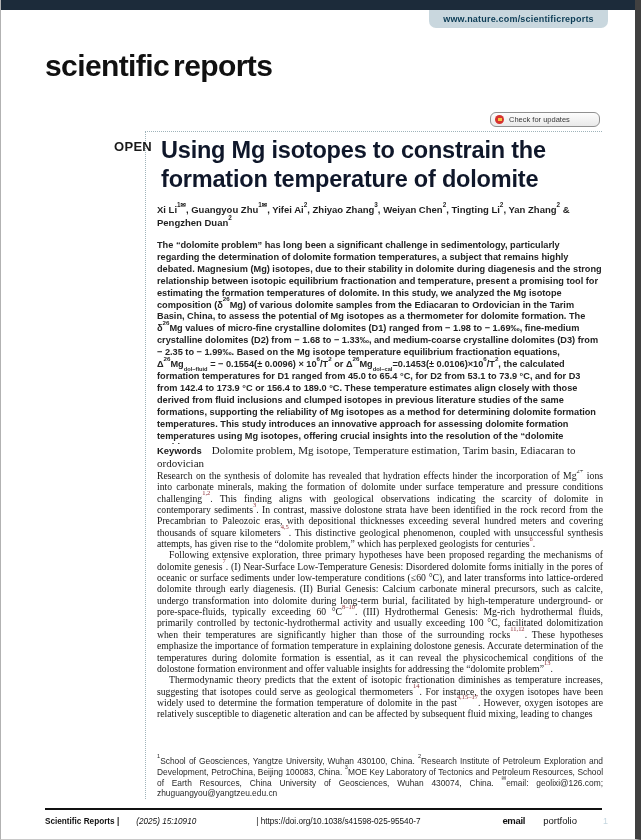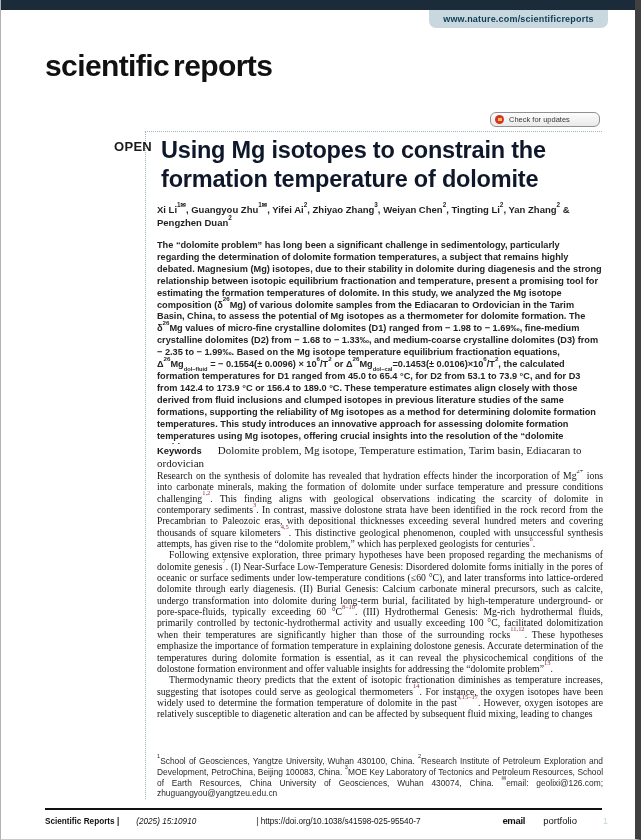--- a/index.html
+++ b/index.html
@@ -22,21 +22,21 @@
   .dotted-h{position:absolute;left:144px;top:131px;width:457px;border-top:1px dotted #9fb3ba;}
   .dotted-v{position:absolute;left:144px;top:131px;height:668px;border-left:1px dotted #9fb3ba;}
   .open-label{position:absolute;left:113px;top:139px;width:42px;font-size:13px;font-weight:bold;letter-spacing:.3px;}
   .title{position:absolute;left:156px;top:132px;width:442px;margin:4px;font-size:23.5px;line-height:28.5px;
          font-weight:bold;letter-spacing:-.2px;color:#0f172a;}
   .authors{position:absolute;left:156px;top:203px;width:444px;margin:0;font-size:9.5px;font-weight:bold;
            line-height:13px;color:#1f1f1f;}
   .abstract{position:absolute;left:156px;top:240px;width:446px;height:204px;margin:0;font-size:9.2px;
             font-weight:bold;line-height:11.9px;color:#242424;overflow:hidden;}
   .keywords{position:absolute;left:156px;top:444px;width:446px;margin:0;font-size:9.4px;line-height:12px;}
-  .kw-label{font-weight:bold;font-family:"Liberation Sans",sans-serif;margin-right:16px;}
+  .kw-label{font-weight:bold;font-family:"Liberation Sans",sans-serif;margin-right:10px;}
   .kw-text{font-family:"Liberation Serif",serif;font-size:11px;}
   .body-text{position:absolute;left:156px;top:470px;width:446px;height:278px;overflow:hidden;
              font-family:"Liberation Serif",serif;font-size:9.7px;line-height:11.35px;text-align:justify;color:#141414;}
   .bp{margin:0;}
   .indent{text-indent:12px;}
   sup{font-size:67%;line-height:0;position:relative;top:-.35em;}
   sub{font-size:62%;line-height:0;position:relative;top:.25em;}
   .cite{color:var(--citation,#8e2f39);}
   .footnotes{position:absolute;left:156px;top:756px;width:446px;margin:0;font-size:8.4px;line-height:10.8px;
              color:#2a2a2a;text-align:justify;}

